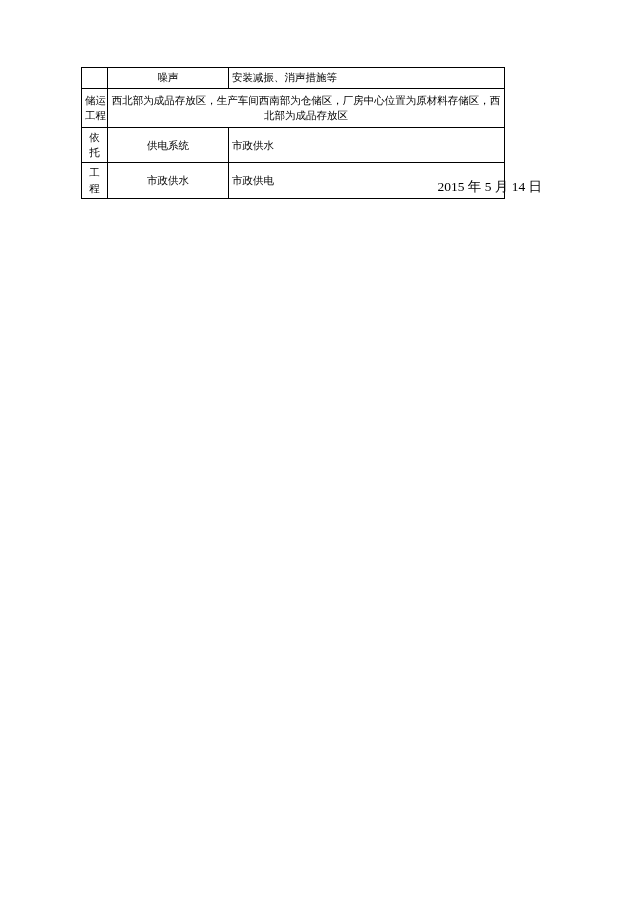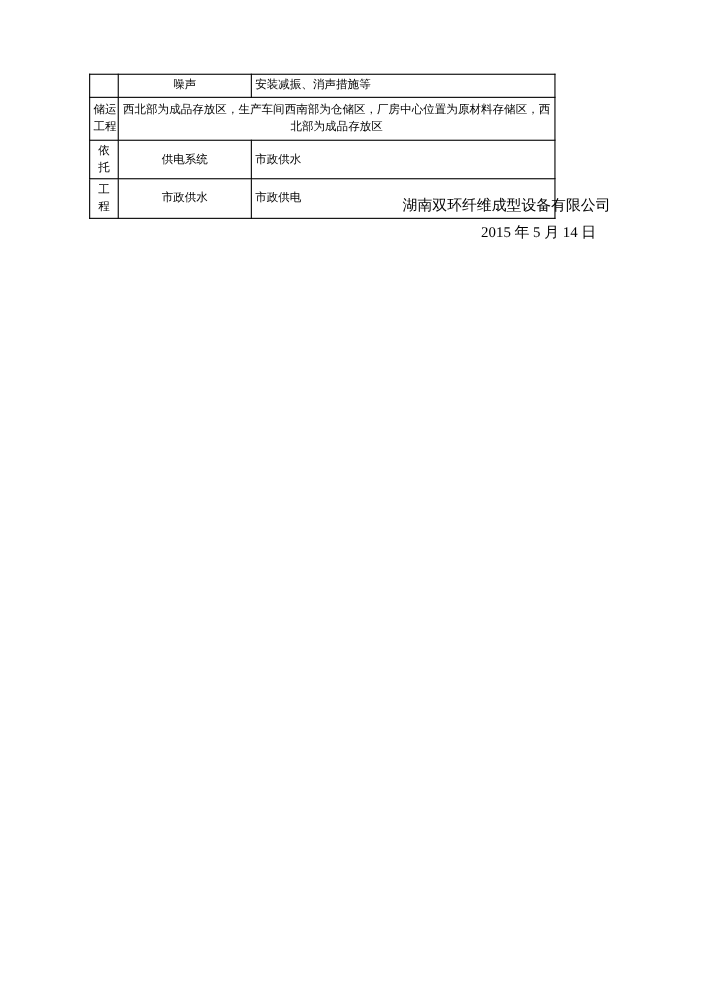--- a/index.html
+++ b/index.html
@@ -106,17 +106,16 @@
       </tr>
       <tr class="row-water">
         <td class="c-label">工程</td>
         <td class="c-mid">市政供水</td>
         <td class="c-wide">市政供电</td>
       </tr>
     </tbody>
   </table>
 
   <div class="signature">
-    <div>湖南双环纤维成型设备有限公司</div>
     <div class="sig-date">2015 年 5 月 14 日</div>
   </div>
 
 </div>
 
 </body></html>

